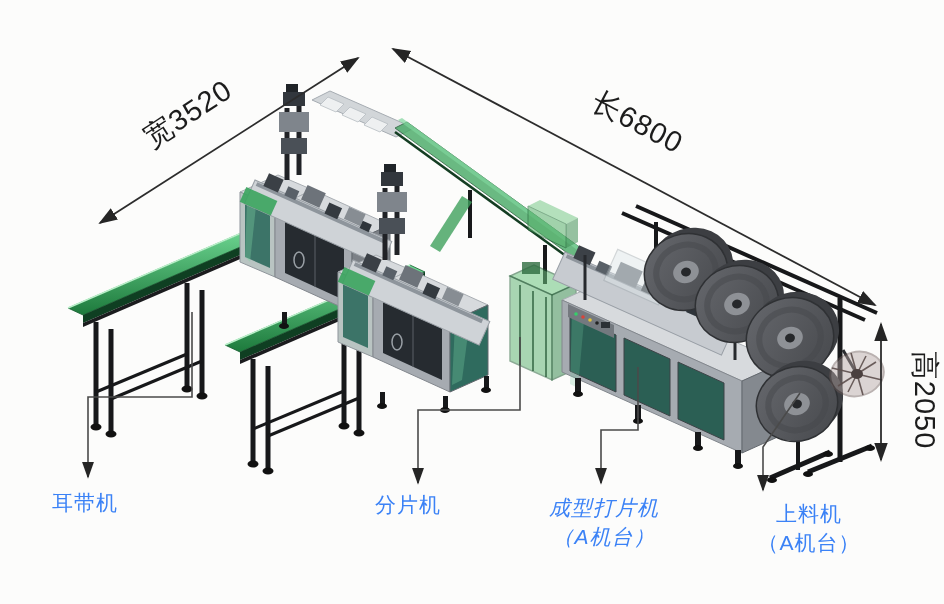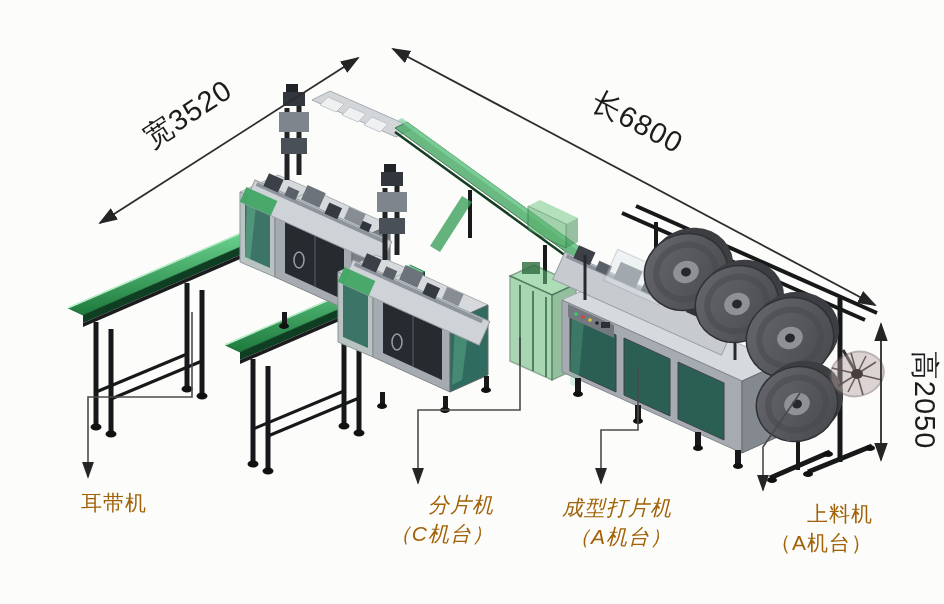--- a/index.html
+++ b/index.html
@@ -2,21 +2,21 @@
 <html><head>
 <meta charset="utf-8">
 <style>
   html,body{margin:0;padding:0;background:#ffffff;}
   .stage{
     position:relative;width:944px;height:604px;background:#fcfcfb;overflow:hidden;
     font-family:"Liberation Sans","DejaVu Sans",sans-serif;
   }
   .stage svg{position:absolute;left:0;top:0;}
   .mlabel{
-    position:absolute;text-align:right;color:#a16207;
+    position:absolute;text-align:center;color:#3b82f6;
     font-size:21px;line-height:1.38;letter-spacing:1px;white-space:nowrap;
   }
   .dim-text{
     font-size:29px;fill:#1c1c1c;letter-spacing:1px;font-weight:500;
   }
 </style>
 </head>
 <body>
 
 <div class="stage">
@@ -317,23 +317,22 @@
     <path d="M192,312 L192,397 L88,397 L88,477" marker-end="url(#ah)"></path>
     <path d="M520,337 L520,410 L418,410 L418,483" marker-end="url(#ah)"></path>
     <path d="M638,367 L638,430 L601,430 L601,483" marker-end="url(#ah)"></path>
     <path d="M800,393 L763,447 L763,490" marker-end="url(#ah)"></path>
   </g>
 </svg>
 
 <div class="mlabel" style="left:23px;top:489px;width:124px;">
   <div>耳带机</div>
 </div>
-<div class="mlabel" style="left:370px;top:491px;width:124px;font-style:italic;">
+<div class="mlabel" style="left:346px;top:491px;width:124px;">
   <div>分片机</div>
-  <div>（C机台）</div>
 </div>
 <div class="mlabel" style="left:536px;top:494px;width:136px;font-style:italic;">
   <div>成型打片机</div>
   <div>（A机台）</div>
 </div>
 <div class="mlabel" style="left:745px;top:500px;width:128px;">
   <div>上料机</div>
   <div>（A机台）</div>
 </div>
 </div>

